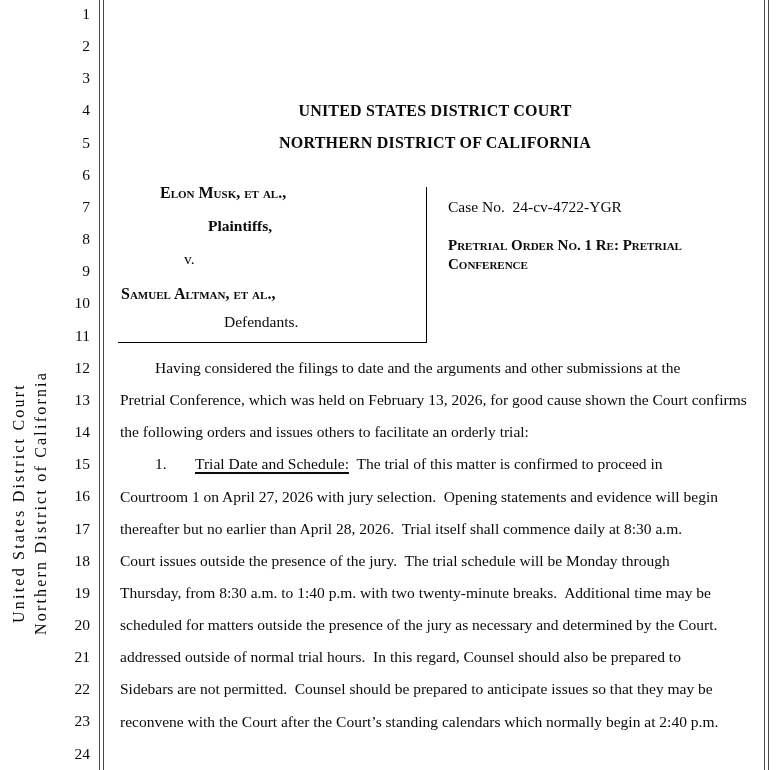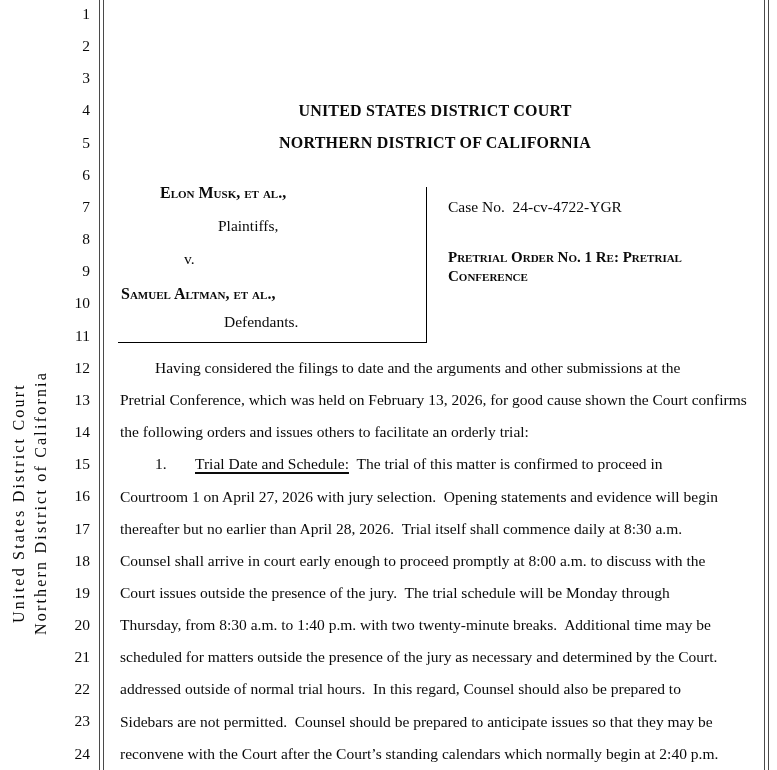--- a/index.html
+++ b/index.html
@@ -27,26 +27,26 @@
   .hdr{position:absolute;left:105px;top:94.5px;width:660px;text-align:center;
        font-weight:bold;font-size:16px;letter-spacing:0.2px;}
   .hdr div{height:32.17px;line-height:32.17px;}
 
   
   .capbox{position:absolute;left:118px;top:187px;width:308px;height:155px;
           border-right:1.5px solid #000;border-bottom:1.5px solid #000;}
   .cap{position:absolute;font-size:15.5px;line-height:19px;white-space:pre;}
   .cap.name{font-weight:bold;font-variant:small-caps;font-size:16px;}
   .cap.elon{left:121px;top:183px;margin-left:39px;}
-  .cap.prole{left:218px;top:216px;}
+  .cap.prole{left:208px;top:216px;font-weight:bold;}
   .cap.vs{left:184px;top:249px;}
   .cap.sam{left:121px;top:284px;}
   .cap.drole{left:224px;top:312px;}
   .cap.caseno{left:448px;top:197px;}
-  .ordertitle{position:absolute;left:448px;top:248px;width:300px;
+  .ordertitle{position:absolute;left:448px;top:236px;width:300px;
               font-weight:bold;font-variant:small-caps;font-size:15px;line-height:19px;}
 
   
   .bodycol{position:absolute;left:120px;top:351.9px;width:648px;font-size:15.5px;}
   .bodycol .bl{height:32.17px;line-height:32.17px;white-space:pre;}
   .bl.ind{padding-left:35px;}
   .num{display:inline-block;min-width:40px;}
   .sechead{font-weight:normal;text-decoration:underline;
            text-decoration-thickness:1.5px;text-underline-offset:3px;}
 </style>
@@ -110,21 +110,20 @@
     <div>Conference</div>
   </div>
 
   <div class="bodycol">
     <div class="bl ind">Having considered the filings to date and the arguments and other submissions at the</div>
     <div class="bl">Pretrial Conference, which was held on February 13, 2026, for good cause shown the Court confirms</div>
     <div class="bl">the following orders and issues others to facilitate an orderly trial:</div>
     <div class="bl ind"><span class="num">1.</span><span class="sechead">Trial Date and Schedule:</span><span>  The trial of this matter is confirmed to proceed in</span></div>
     <div class="bl">Courtroom 1 on April 27, 2026 with jury selection.  Opening statements and evidence will begin</div>
     <div class="bl">thereafter but no earlier than April 28, 2026.  Trial itself shall commence daily at 8:30 a.m.</div>
-    <div class="bl">Counsel shall arrive in court early enough to proceed promptly at 8:00 a.m. to discuss with the</div>
     <div class="bl">Court issues outside the presence of the jury.  The trial schedule will be Monday through</div>
     <div class="bl">Thursday, from 8:30 a.m. to 1:40 p.m. with two twenty-minute breaks.  Additional time may be</div>
     <div class="bl">scheduled for matters outside the presence of the jury as necessary and determined by the Court.</div>
     <div class="bl">addressed outside of normal trial hours.  In this regard, Counsel should also be prepared to</div>
     <div class="bl">Sidebars are not permitted.  Counsel should be prepared to anticipate issues so that they may be</div>
     <div class="bl">reconvene with the Court after the Court’s standing calendars which normally begin at 2:40 p.m.</div>
   </div>
 
 </div>
 

